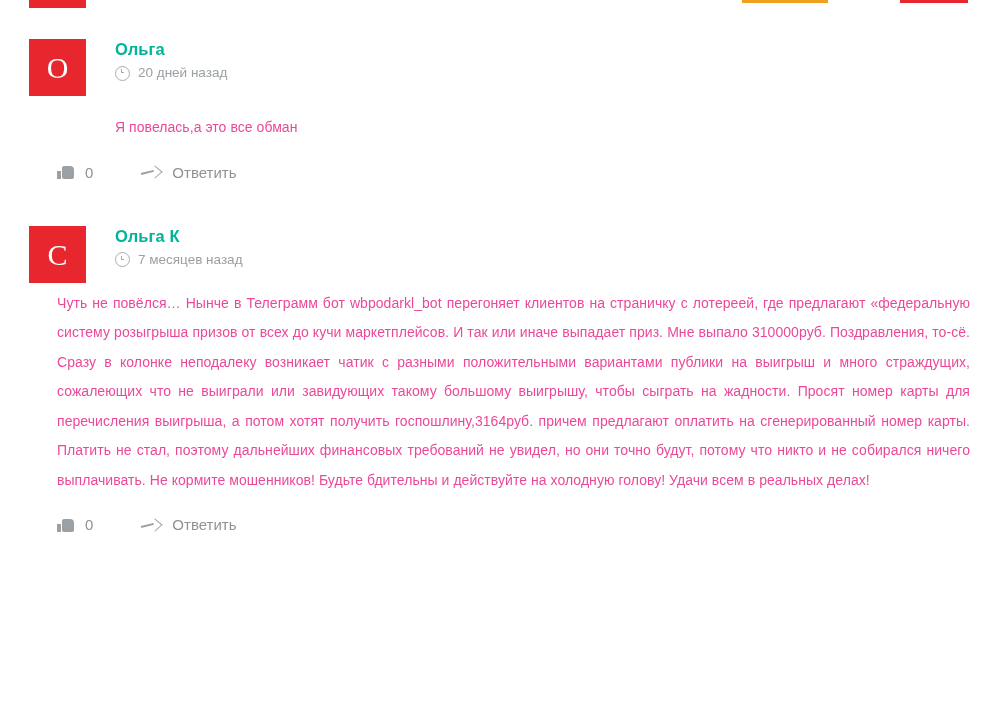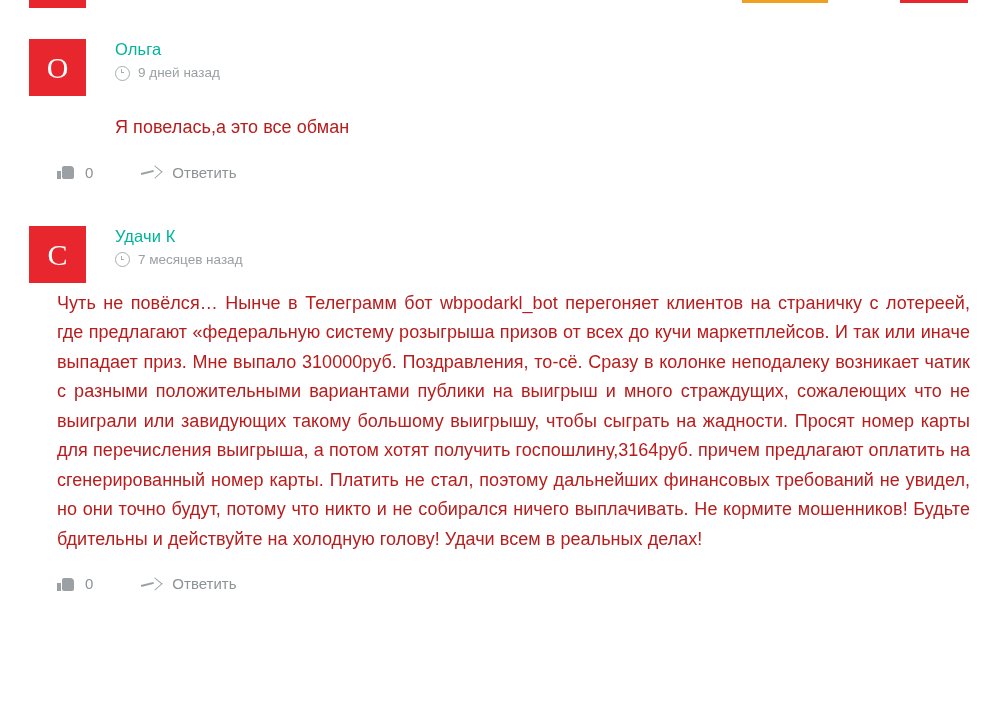--- a/index.html
+++ b/index.html
@@ -87,21 +87,21 @@
     text-align: center;
     font-family: "Liberation Serif", serif;
     font-weight: normal;
   }
   .comment.first .avatar { top: 31px; }
   .comment.second .avatar { top: 45px; }
 
   .author {
     color: #00b49a;
     font-size: 16.5px;
-    font-weight: normal;
+    font-weight: bold;
     line-height: 20px;
     margin: 0 0 6px 0;
     letter-spacing: 0.1px;
   }
 
   .meta {
     display: flex;
     align-items: center;
     gap: 8px;
     color: #9ba0a3;
@@ -131,23 +131,23 @@
     content: "";
     position: absolute;
     left: 5px;
     top: 5.8px;
     width: 3.4px;
     height: 1.2px;
     background: #a8adb0;
   }
 
   .body-text {
-    font-size: 18px;
+    font-size: 14px;
     line-height: 29.5px;
-    color: #b91c1c;
+    color: #ec4899;
     margin: 0;
     letter-spacing: 0.05px;
   }
   .comment.first .body-text {
     margin-top: 32px;
   }
   .comment.second .body-text {
     margin-top: 21px;
     margin-left: -58px;
     width: 913px;
@@ -248,38 +248,38 @@
   <div class="red-cut"></div>
 </div>
 
 <div class="comments">
 
   <div class="comment first">
     <div class="avatar">О</div>
     <div class="author">Ольга</div>
     <div class="meta">
       <span class="clock-icon"></span>
-      <span>9 дней назад</span>
+      <span>20 дней назад</span>
     </div>
     <div class="body-text">Я повелась,а это все обман</div>
     <div class="actions">
       <div class="like">
         <span class="thumb-icon"></span>
         <span class="like-count">0</span>
       </div>
       <div class="reply">
         <span class="reply-arrow"></span>
         <span class="reply-label">Ответить</span>
       </div>
     </div>
   </div>
 
   <div class="comment second">
     <div class="avatar">С</div>
-    <div class="author">Удачи К</div>
+    <div class="author">Ольга К</div>
     <div class="meta">
       <span class="clock-icon"></span>
       <span>7 месяцев назад</span>
     </div>
     <div class="body-text">Чуть не повёлся… Нынче в Телеграмм бот wbpodarkl_bot перегоняет клиентов на страничку с лотереей, где предлагают «федеральную систему розыгрыша призов от всех до кучи маркетплейсов. И так или иначе выпадает приз. Мне выпало 310000руб. Поздравления, то-сё. Сразу в колонке неподалеку возникает чатик с разными положительными вариантами публики на выигрыш и много страждущих, сожалеющих что не выиграли или завидующих такому большому выигрышу, чтобы сыграть на жадности. Просят номер карты для перечисления выигрыша, а потом хотят получить госпошлину,3164руб. причем предлагают оплатить на сгенерированный номер карты. Платить не стал, поэтому дальнейших финансовых требований не увидел, но они точно будут, потому что никто и не собирался ничего выплачивать. Не кормите мошенников! Будьте бдительны и действуйте на холодную голову! Удачи всем в реальных делах!</div>
     <div class="actions">
       <div class="like">
         <span class="thumb-icon"></span>
         <span class="like-count">0</span>
       </div>

